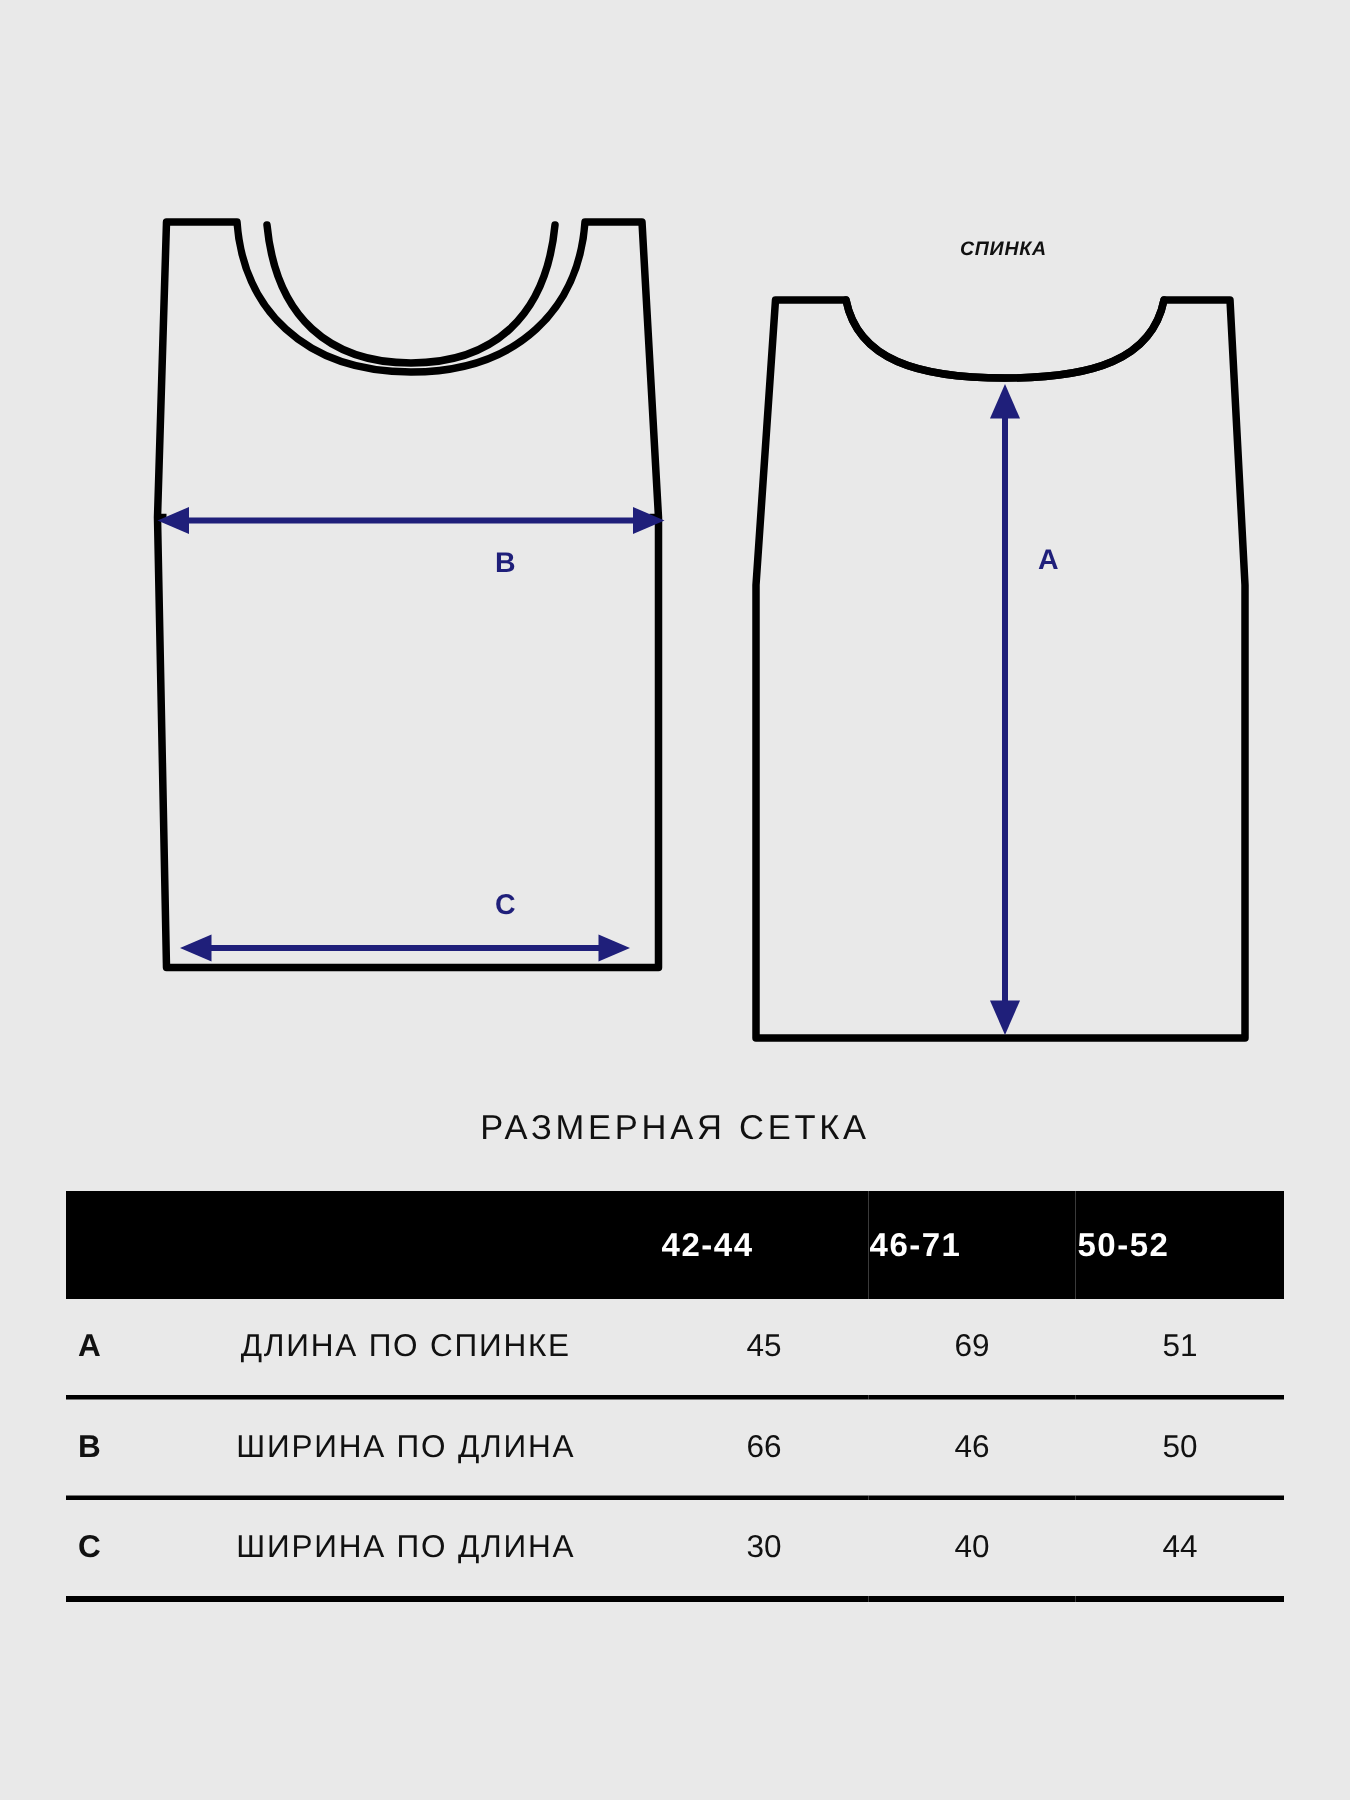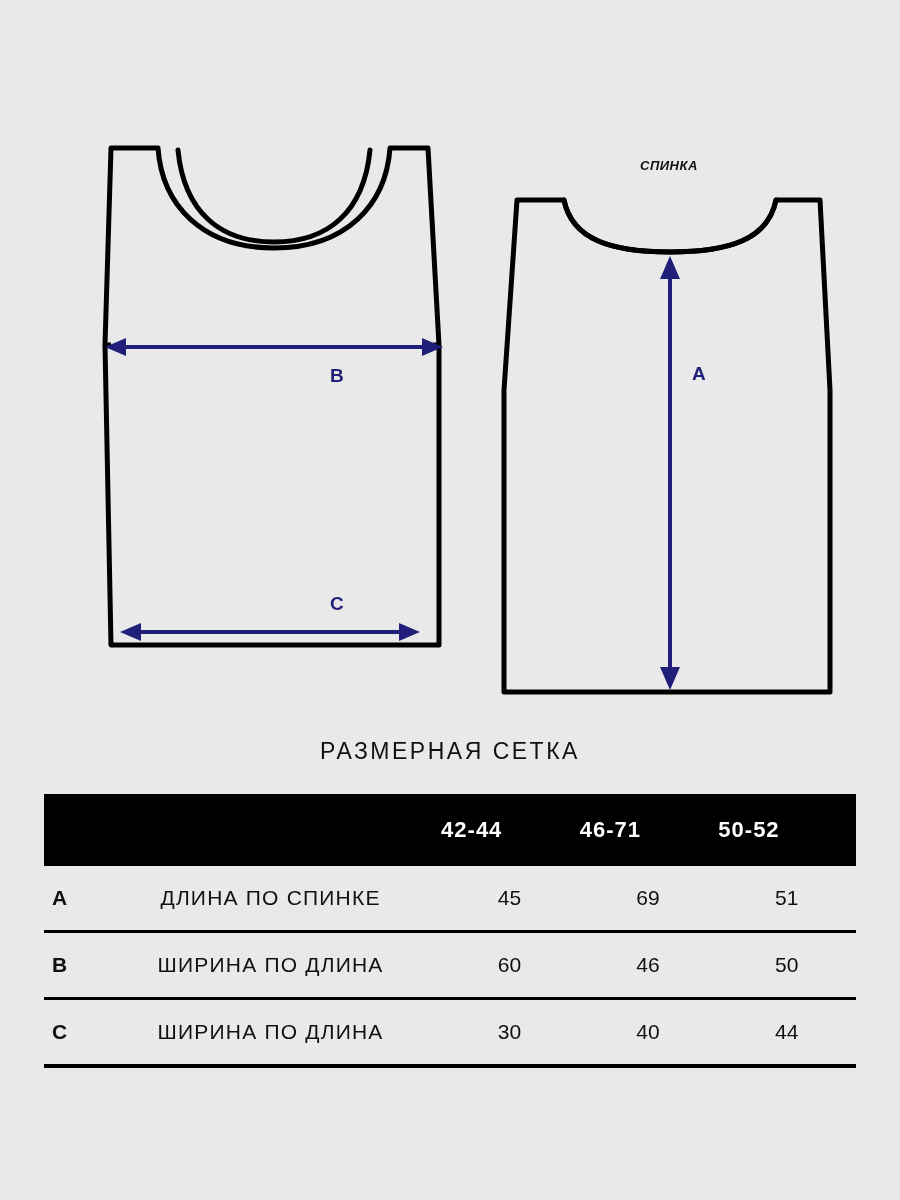--- a/index.html
+++ b/index.html
@@ -200,21 +200,21 @@
         <tr>
           <td class="code">A</td>
           <td class="name">ДЛИНА ПО СПИНКЕ</td>
           <td class="val">45</td>
           <td class="val">69</td>
           <td class="val">51</td>
         </tr>
         <tr>
           <td class="code">B</td>
           <td class="name">ШИРИНА ПО ДЛИНА</td>
-          <td class="val">60</td>
+          <td class="val">66</td>
           <td class="val">46</td>
           <td class="val">50</td>
         </tr>
         <tr>
           <td class="code">C</td>
           <td class="name">ШИРИНА ПО ДЛИНА</td>
           <td class="val">30</td>
           <td class="val">40</td>
           <td class="val">44</td>
         </tr>

